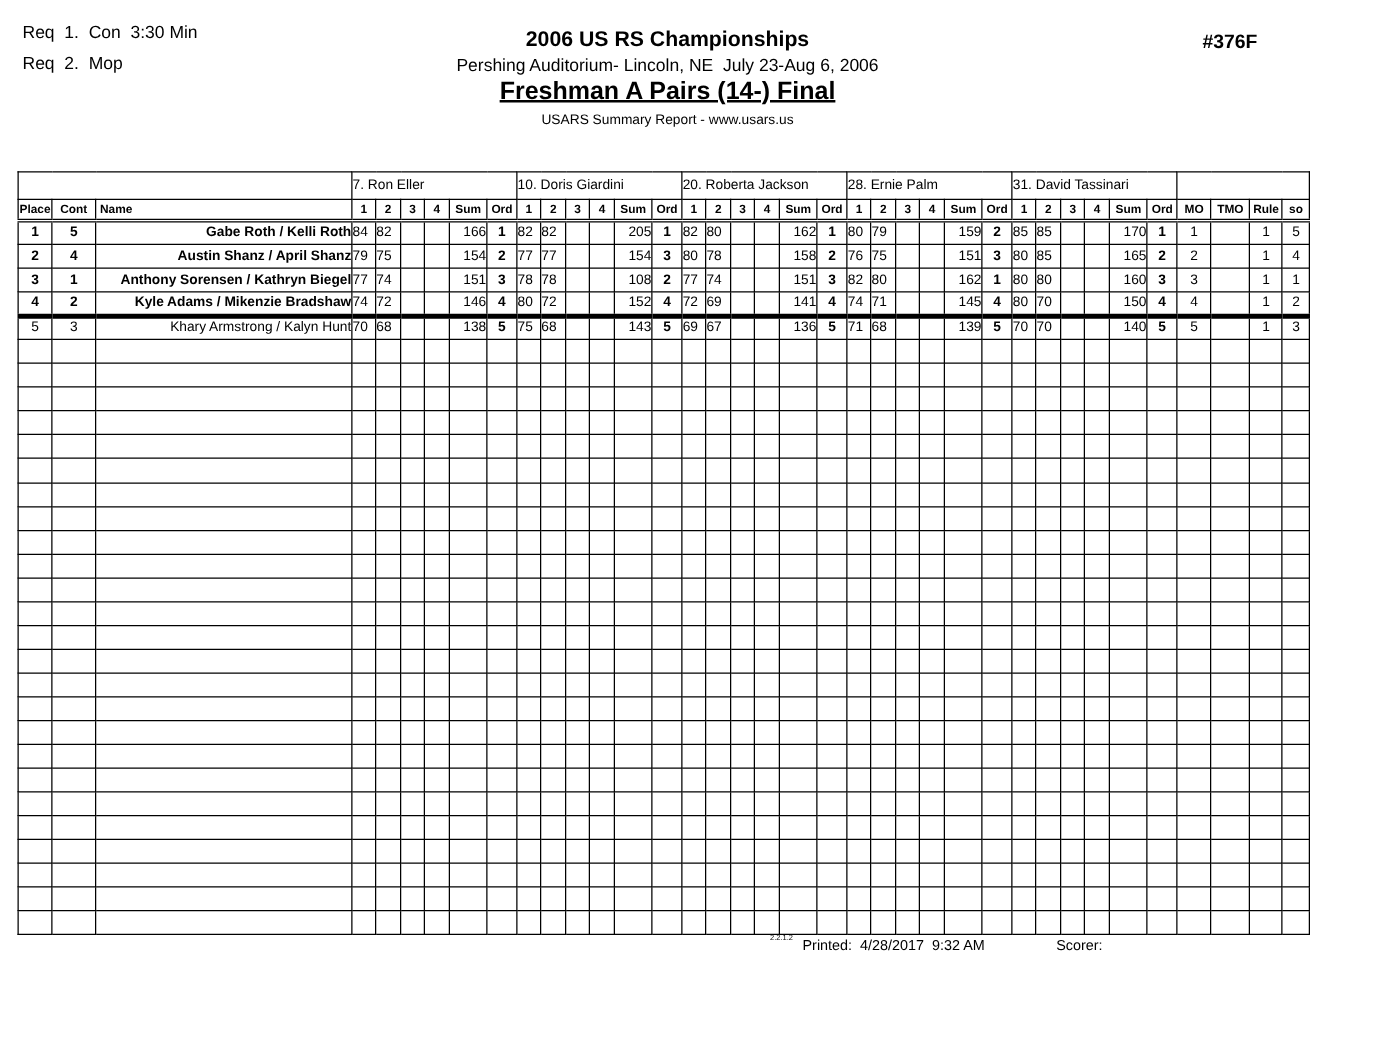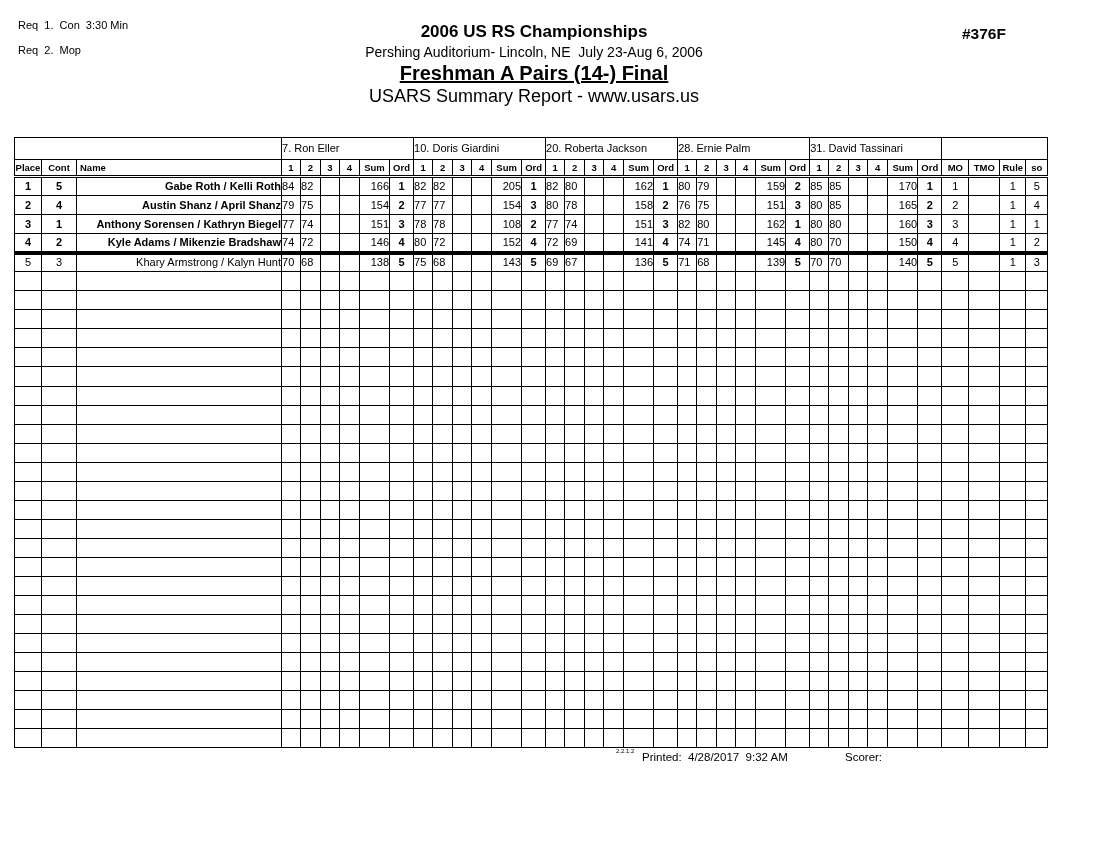--- a/index.html
+++ b/index.html
@@ -3,29 +3,29 @@
 <meta charset="utf-8">
 <style>
   html,body{margin:0;padding:0;background:#e8e8e8;}
   .sheet{
     position:relative;width:1100px;height:850px;background:#ffffff;
     font-family:"Liberation Sans","DejaVu Sans",sans-serif;color:#000;
     overflow:hidden;
   }
   .pre{white-space:pre;}
   
-  .req{position:absolute;left:18px;font-size:11px;line-height:13px;}
+  .req{position:absolute;left:18px;font-size:14px;line-height:13px;}
   .req1{top:19px;}
   .req2{top:44px;}
   
   .titleblock{position:absolute;left:0;top:21px;width:1068px;text-align:center;}
   .t-main{font-size:17px;font-weight:bold;line-height:21px;}
   .t-sub{font-size:14px;line-height:20px;}
   .t-event{font-size:20px;font-weight:bold;line-height:23px;text-decoration:underline;}
-  .t-report{font-size:18px;line-height:23px;}
+  .t-report{font-size:11px;line-height:23px;}
   .entrynum{position:absolute;left:962px;top:25px;font-size:15.5px;font-weight:bold;}
   
   table.grid{
     position:absolute;left:14px;top:137px;
     border-collapse:collapse;table-layout:fixed;width:1030px;
   }
   table.grid td{
     border:1px solid #000;padding:0;font-size:11px;line-height:1;
     overflow:hidden;white-space:nowrap;vertical-align:middle;
   }

